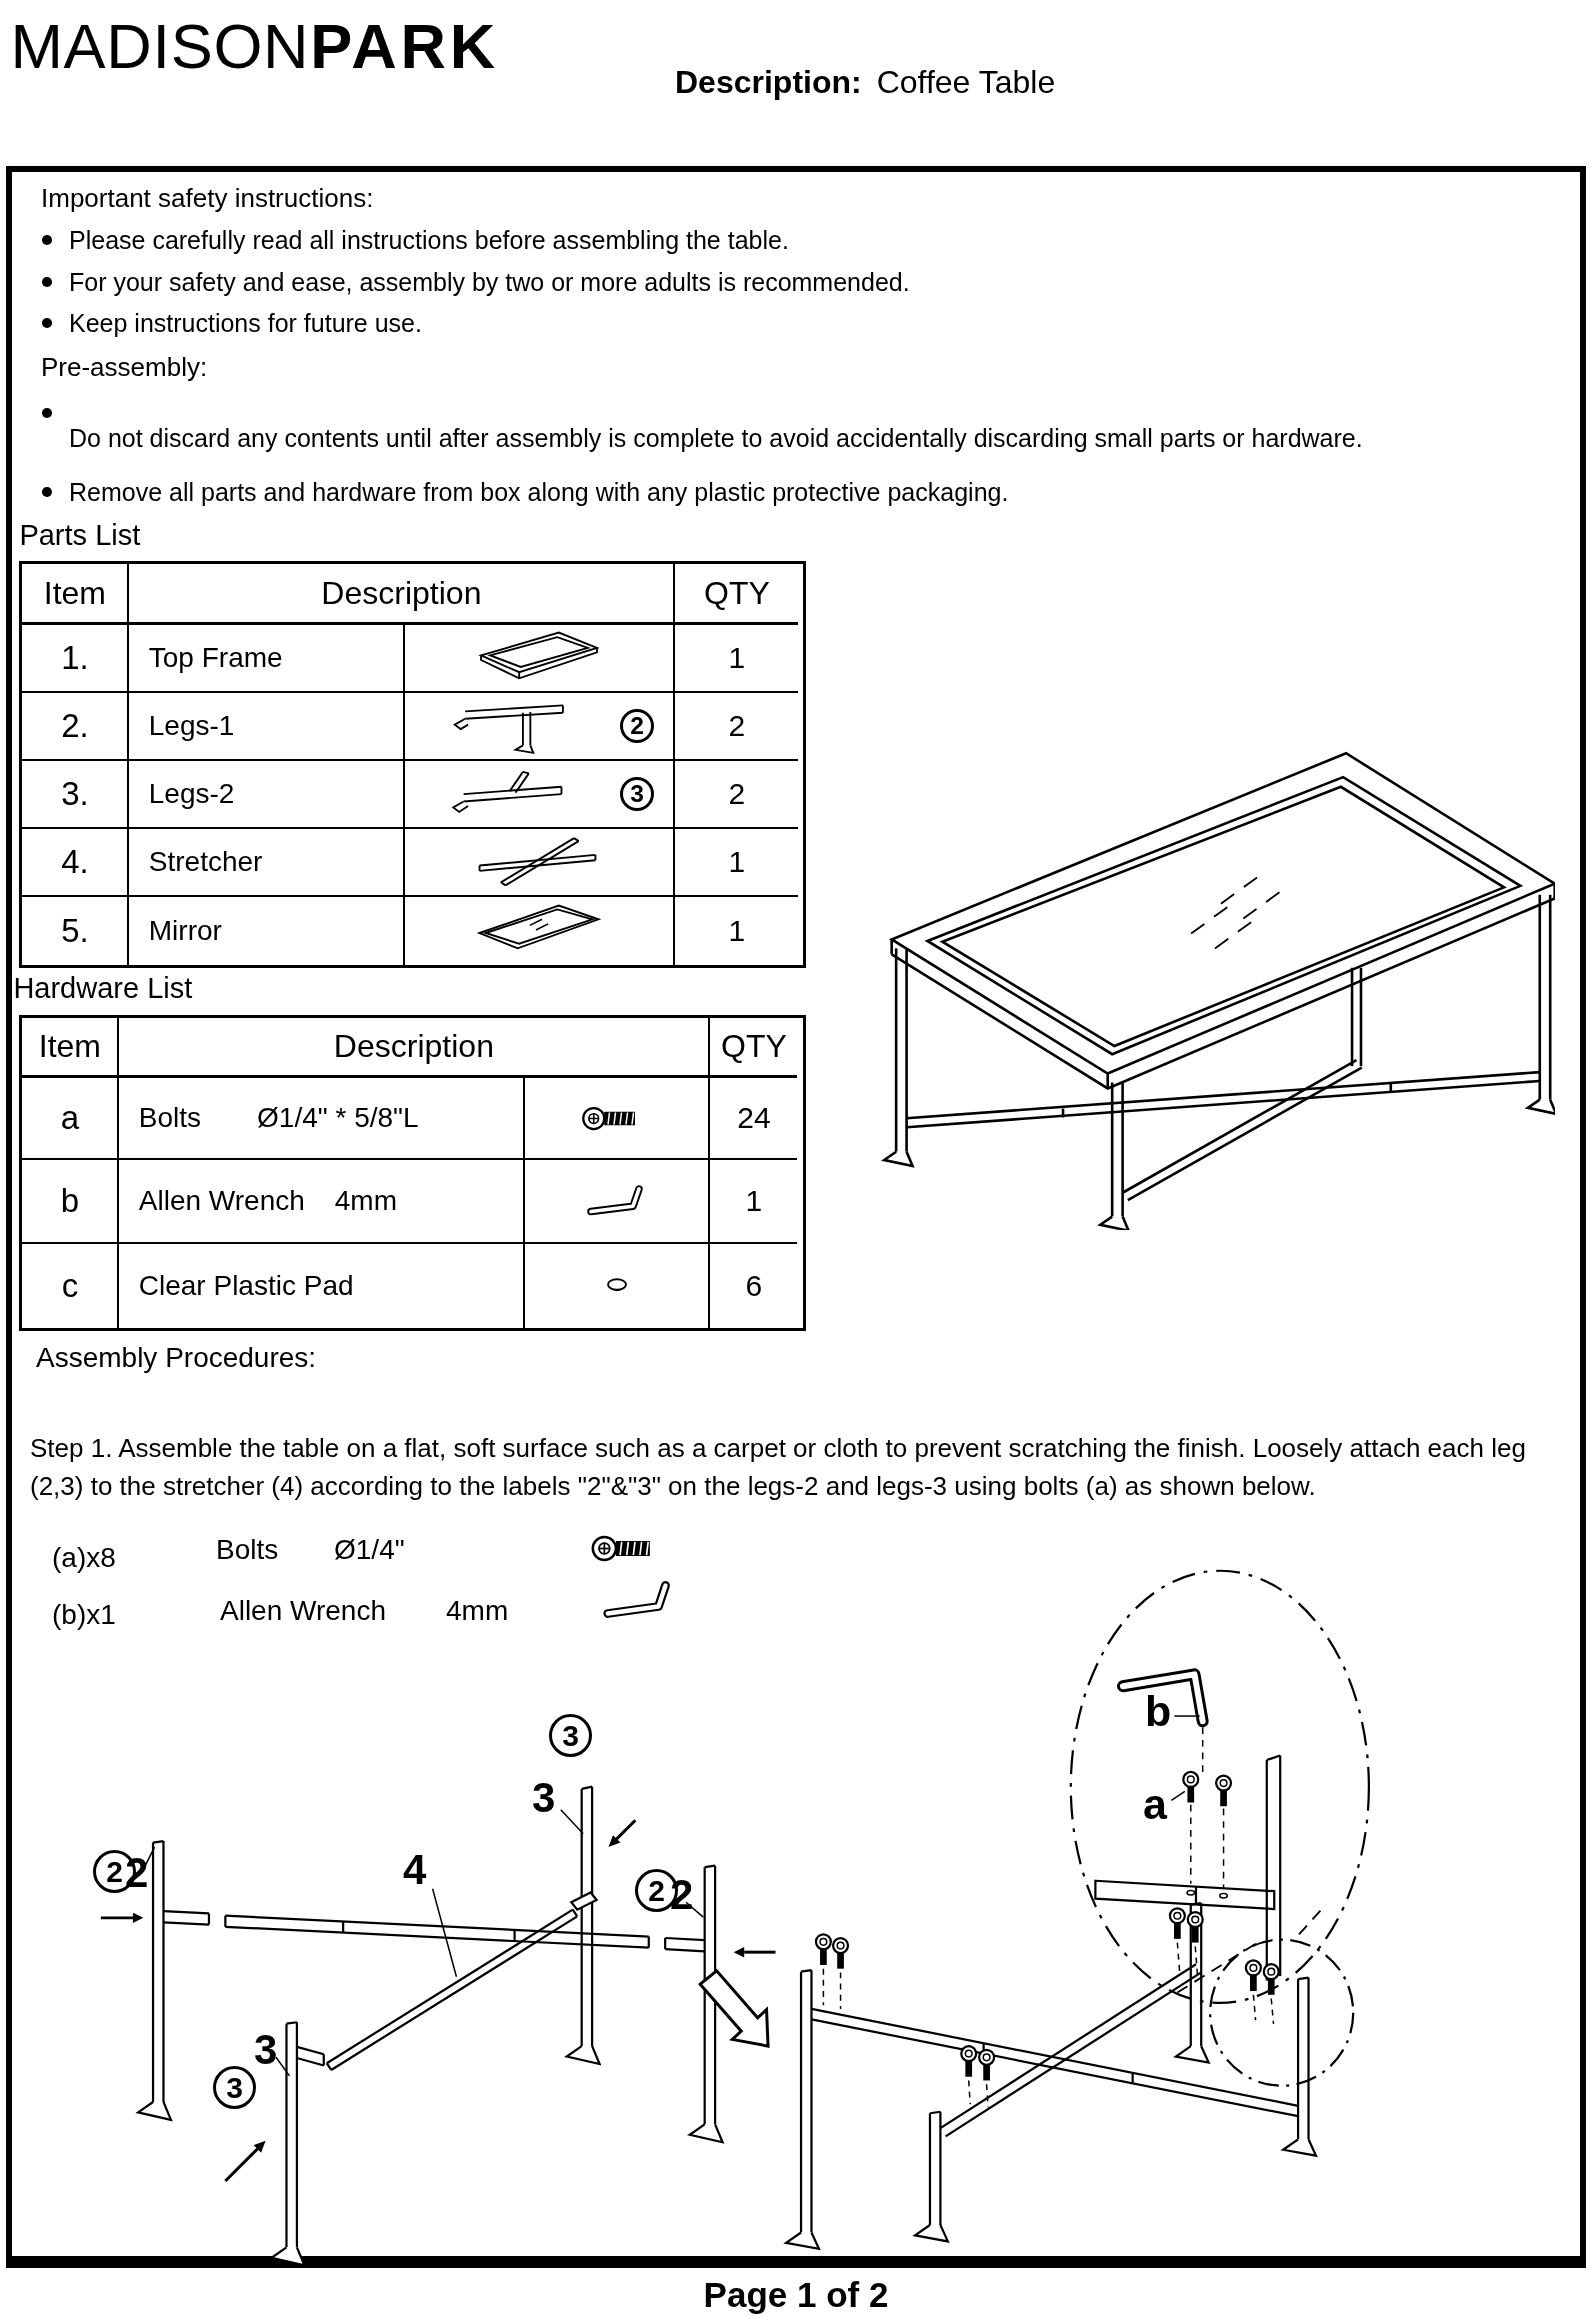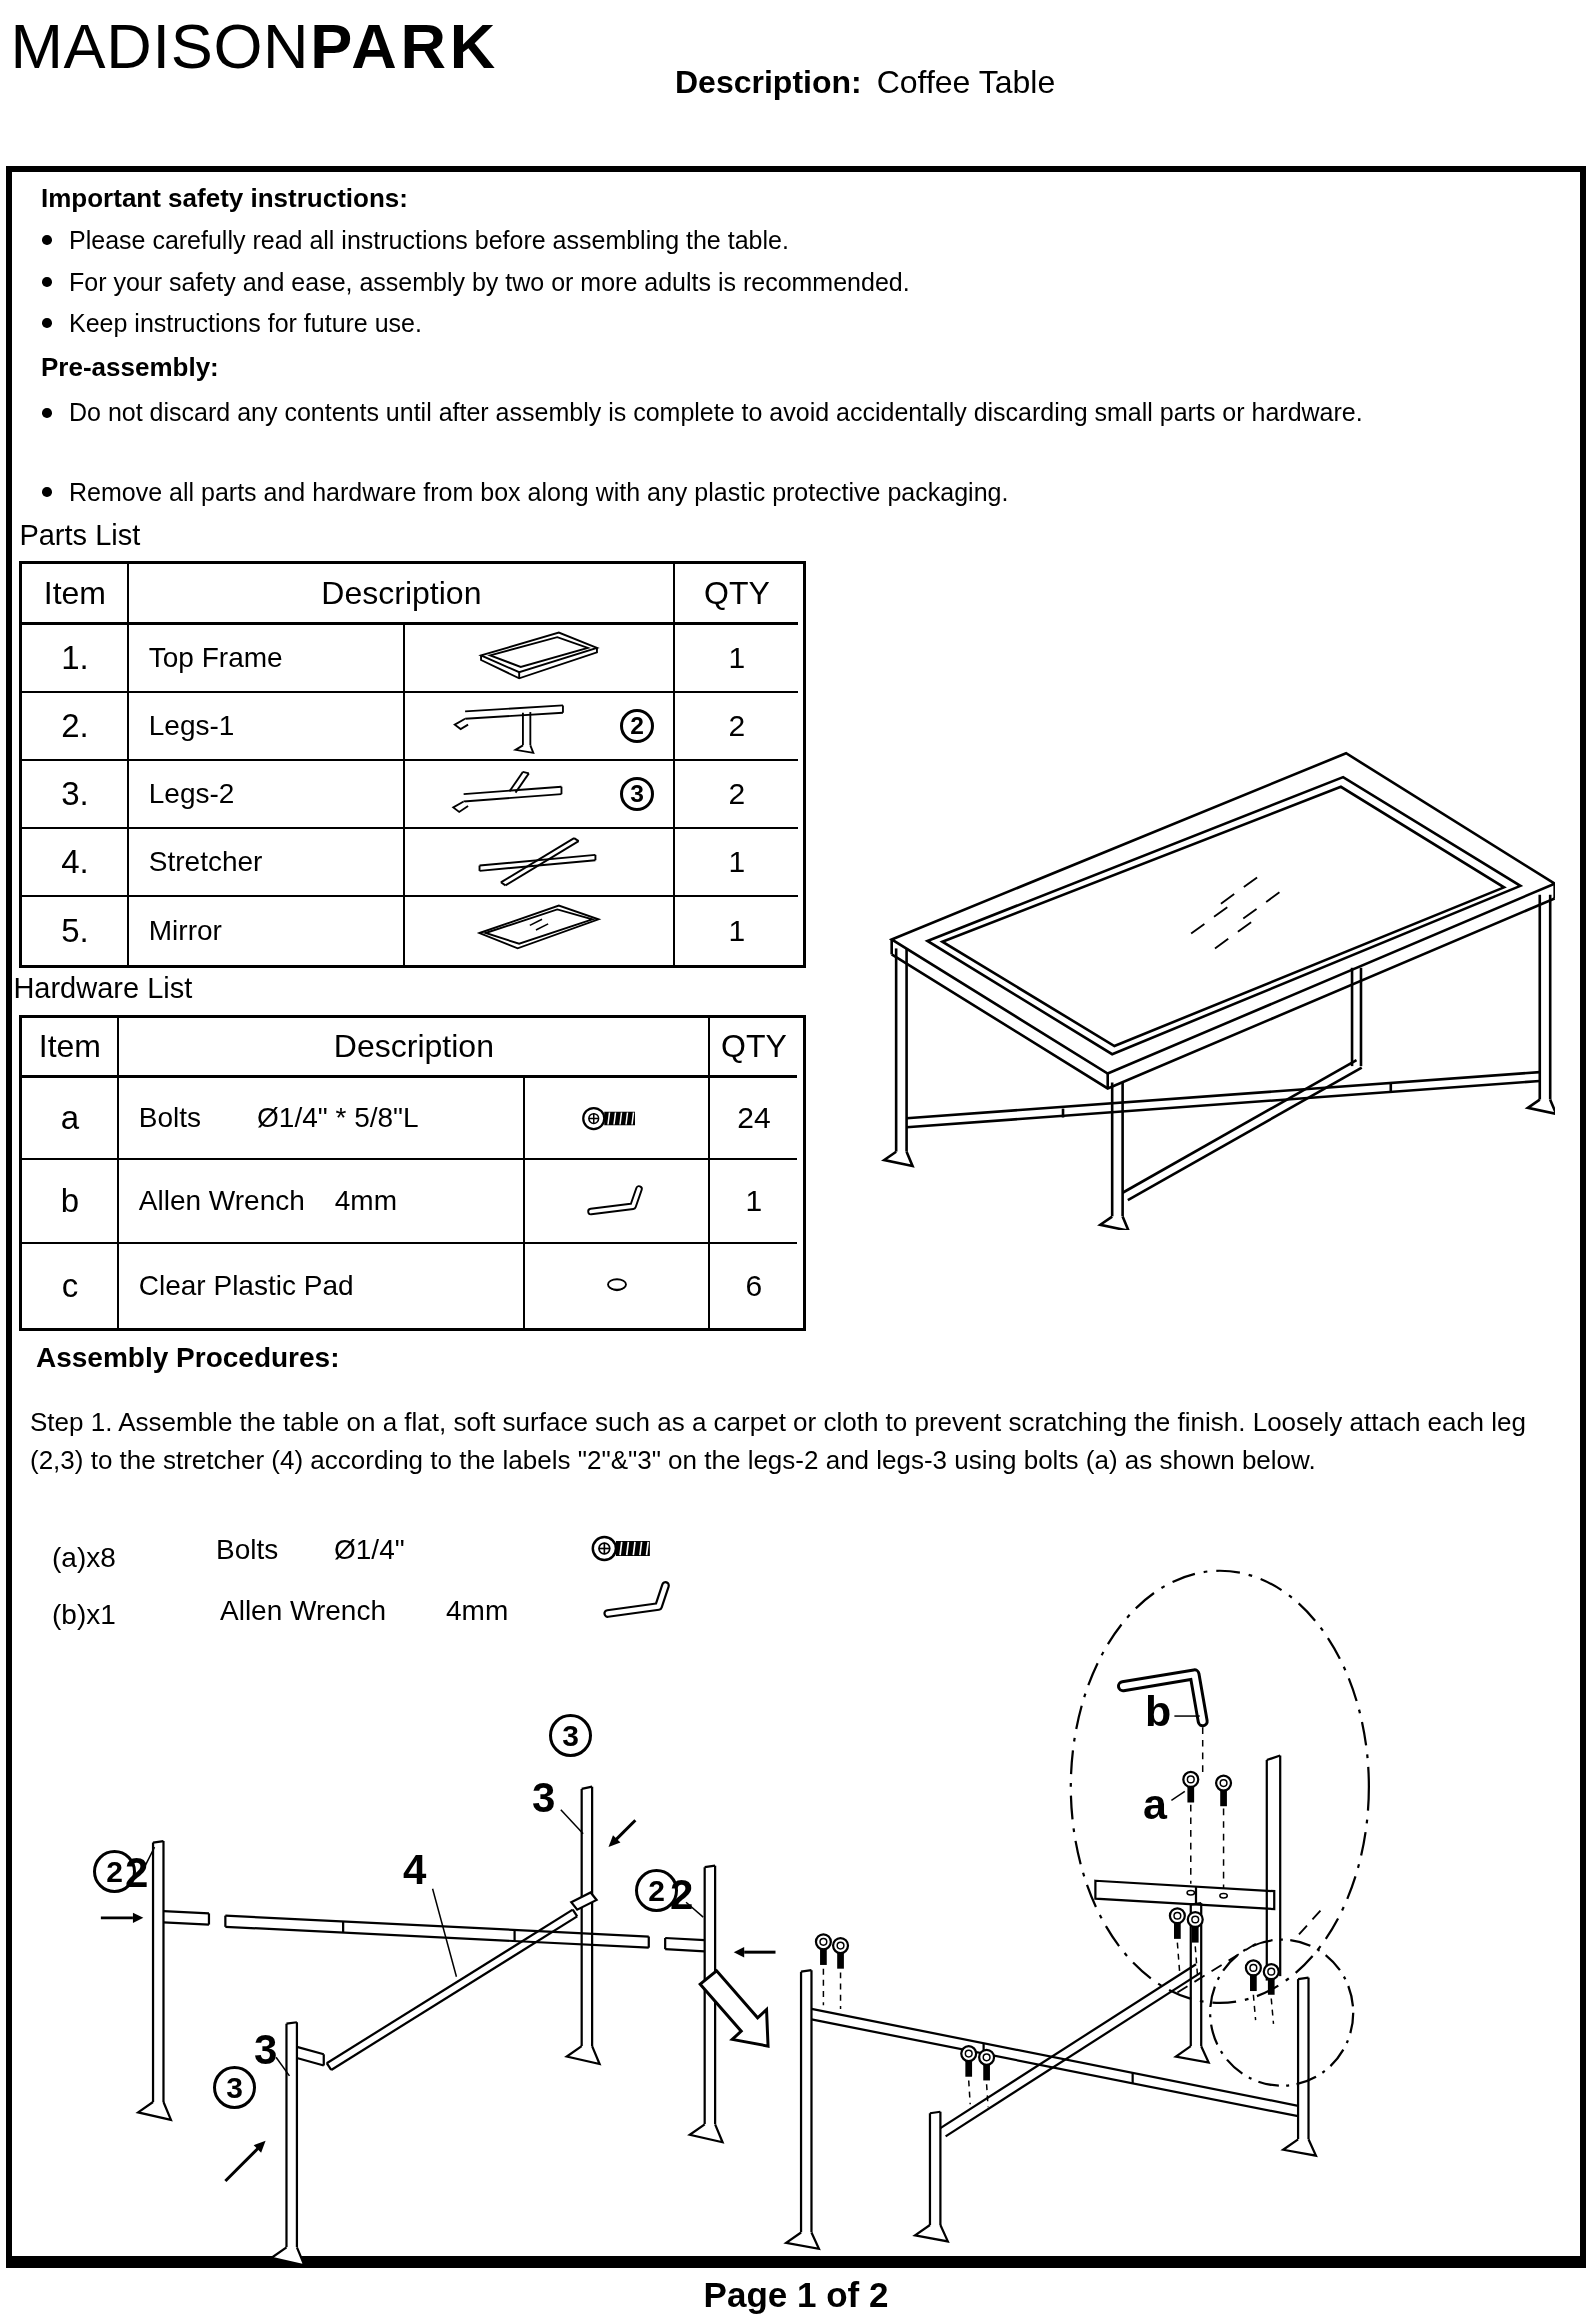--- a/index.html
+++ b/index.html
@@ -17,25 +17,25 @@
   .doc-desc  { left:675px; top:64px; font-size:32px; white-space:nowrap; }
   .doc-desc .lbl { font-weight:bold; }
   .doc-desc .val { margin-left:15px; }
 
   
   .main-box {
     left:6px; top:166px; width:1580px; height:2102px; box-sizing:border-box;
     border:6px solid #000; border-bottom-width:12px; background:#fff;
   }
 
-  .h-bold { font-size:26px; font-weight:bold; white-space:nowrap; }
+  .h-bold { font-size:26px; font-weight:normal; white-space:nowrap; }
   .body-txt { font-size:25px; white-space:nowrap; }
   .bullet-dot { width:9.7px; height:9.7px; border-radius:50%; background:#000; }
 
-  .wrap-txt { font-size:25px; white-space:normal; line-height:1.5; }
+  .wrap-txt { font-size:25px; white-space:normal; line-height:1.5;margin-top:26px; }
 
   .list-title { font-size:29px; white-space:nowrap; }
 
   
   .grid-table { position:absolute; border:3px solid #000; display:grid; background:#fff; }
   .gt-cell { border-right:2.2px solid #000; border-bottom:2.2px solid #000; display:flex; align-items:center; box-sizing:border-box; }
   .gt-cell.last-col { border-right:none; }
   .gt-cell.last-row { border-bottom:none; }
   .gt-cell.hdr { border-bottom:3.7px solid #000; justify-content:center; font-size:32px; }
   .gt-center { justify-content:center; }

